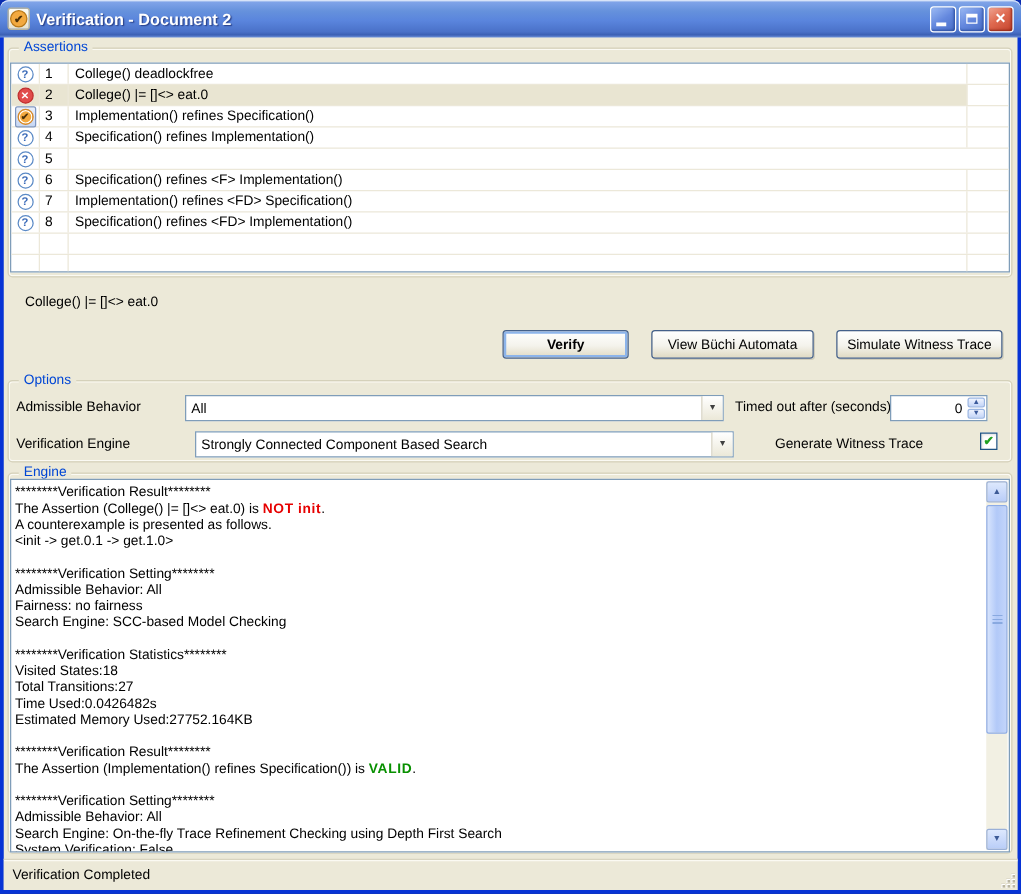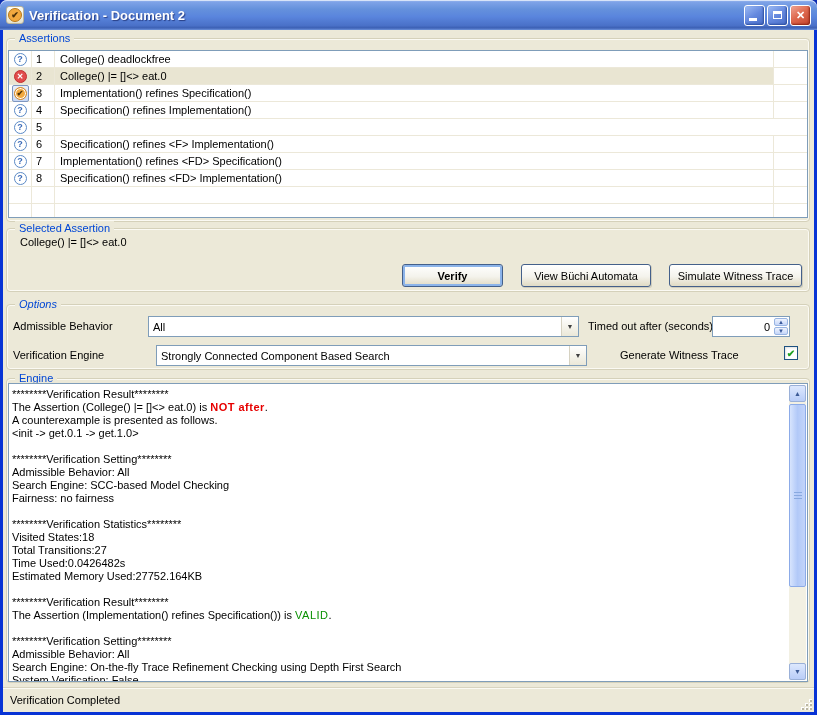--- a/index.html
+++ b/index.html
@@ -62,21 +62,21 @@
   .spinbtn{flex:1;background:linear-gradient(#eef3fe,#c4d5f8);border:1px solid #98b4e2;border-radius:2px;
     display:flex;align-items:center;justify-content:center;font-size:6px;color:#39599b;line-height:1;}
   .checkbox{position:absolute;left:781px;top:346px;width:14px;height:14px;background:#fff;border:1px solid #1d5281;
     display:flex;align-items:center;justify-content:center;font-size:10px;color:#21a121;font-weight:bold;
     box-shadow:inset 1px 1px 2px rgba(0,0,0,.12);}
   
   .outbox{position:absolute;left:5px;top:383px;width:800px;height:299px;background:#fff;border:1px solid #7f9db9;overflow:hidden;}
   .olog{position:absolute;left:3px;top:4px;right:19px;bottom:0;overflow:hidden;}
   .oline{font-size:11px;line-height:13px;white-space:nowrap;color:#000;}
   .s-invalid{color:#e60000;font-weight:bold;letter-spacing:.5px;}
-  .s-valid{color:#089000;font-weight:normal;letter-spacing:.5px;text-align:center;}
+  .s-valid{color:#089000;font-weight:bold;letter-spacing:.5px;text-align:center;}
   .vscroll{position:absolute;top:1px;right:1px;bottom:1px;width:17px;background:#f2f0e3;}
   .sc-btn{position:absolute;left:0;width:17px;height:17px;background:linear-gradient(#dde8fd,#b9cdf8);
     border:1px solid #9ab0d8;border-radius:2px;display:flex;align-items:center;justify-content:center;
     font-size:7px;color:#3c5a96;line-height:1;}
   .sc-up{top:0;}
   .sc-down{bottom:0;}
   .sc-thumb{position:absolute;left:0;top:19px;width:17px;height:183px;border:1px solid #8cabe8;border-radius:2px;
     background:linear-gradient(90deg,#d7e4fd,#b2c9f8 50%,#c2d4fa);}
   .sc-grip{position:absolute;left:4px;top:50%;margin-top:-4px;width:8px;height:8px;
     background:repeating-linear-gradient(180deg,#89a9e0 0 1px,transparent 1px 3px);}
@@ -205,29 +205,26 @@
         <span class="cell c-end"></span>
       </div>
       <div class="arow">
         <span class="cell c-icon"></span>
         <span class="cell c-num"></span>
         <span class="cell c-text"></span>
         <span class="cell c-end"></span>
       </div>
     </div>
 
-  <div class="group" style="left:3px;top:228px;width:804px;height:64px;">
-    <span class="group-label">Selected Assertion</span>
-  </div>
   <div class="sel-assert-text">College() |= []&lt;&gt; eat.0</div>
   <button class="xp-btn focused" style="left:399px;top:264px;width:101px;">Verify</button>
   <button class="xp-btn" style="left:518px;top:264px;width:130px;">View Büchi Automata</button>
   <button class="xp-btn" style="left:666px;top:264px;width:133px;">Simulate Witness Trace</button>
 
-  <div class="group" style="left:3px;top:304px;width:804px;height:66px;font-style:italic;">
+  <div class="group" style="left:3px;top:304px;width:804px;height:66px;">
     <span class="group-label">Options</span>
   </div>
   <span class="opt-label" style="left:10px;top:316px;">Admissible Behavior</span>
   <div class="combo" style="left:145px;top:316px;">
     <span>All</span>
     <span class="combo-arrow">▼</span>
   </div>
   <span class="opt-label" style="left:10px;top:345px;">Verification Engine</span>
   <div class="combo" style="left:153px;top:345px;">
     <span>Strongly Connected Component Based Search</span>
@@ -245,28 +242,28 @@
   <span class="checkbox">
     <span>✔</span>
   </span>
 
   <div class="group" style="left:3px;top:378px;width:804px;height:305px;">
     <span class="group-label">Engine</span>
   </div>
   <div class="outbox">
     <div class="olog" id="output-lines">
         <div class="oline"><span>********Verification Result********</span></div>
-        <div class="oline"><span>The Assertion (College() |= []&lt;&gt; eat.0) is </span><span class="s-invalid">NOT after</span><span>.</span></div>
+        <div class="oline"><span>The Assertion (College() |= []&lt;&gt; eat.0) is </span><span class="s-invalid">NOT init</span><span>.</span></div>
         <div class="oline"><span>A counterexample is presented as follows.</span></div>
         <div class="oline"><span>&lt;init -&gt; get.0.1 -&gt; get.1.0&gt;</span></div>
         <div class="oline">&nbsp;</div>
         <div class="oline"><span>********Verification Setting********</span></div>
         <div class="oline"><span>Admissible Behavior: All</span></div>
+        <div class="oline"><span>Fairness: no fairness</span></div>
         <div class="oline"><span>Search Engine: SCC-based Model Checking</span></div>
-        <div class="oline"><span>Fairness: no fairness</span></div>
         <div class="oline">&nbsp;</div>
         <div class="oline"><span>********Verification Statistics********</span></div>
         <div class="oline"><span>Visited States:18</span></div>
         <div class="oline"><span>Total Transitions:27</span></div>
         <div class="oline"><span>Time Used:0.0426482s</span></div>
         <div class="oline"><span>Estimated Memory Used:27752.164KB</span></div>
         <div class="oline">&nbsp;</div>
         <div class="oline"><span>********Verification Result********</span></div>
         <div class="oline"><span>The Assertion (Implementation() refines Specification()) is </span><span class="s-valid">VALID</span><span>.</span></div>
         <div class="oline">&nbsp;</div>

